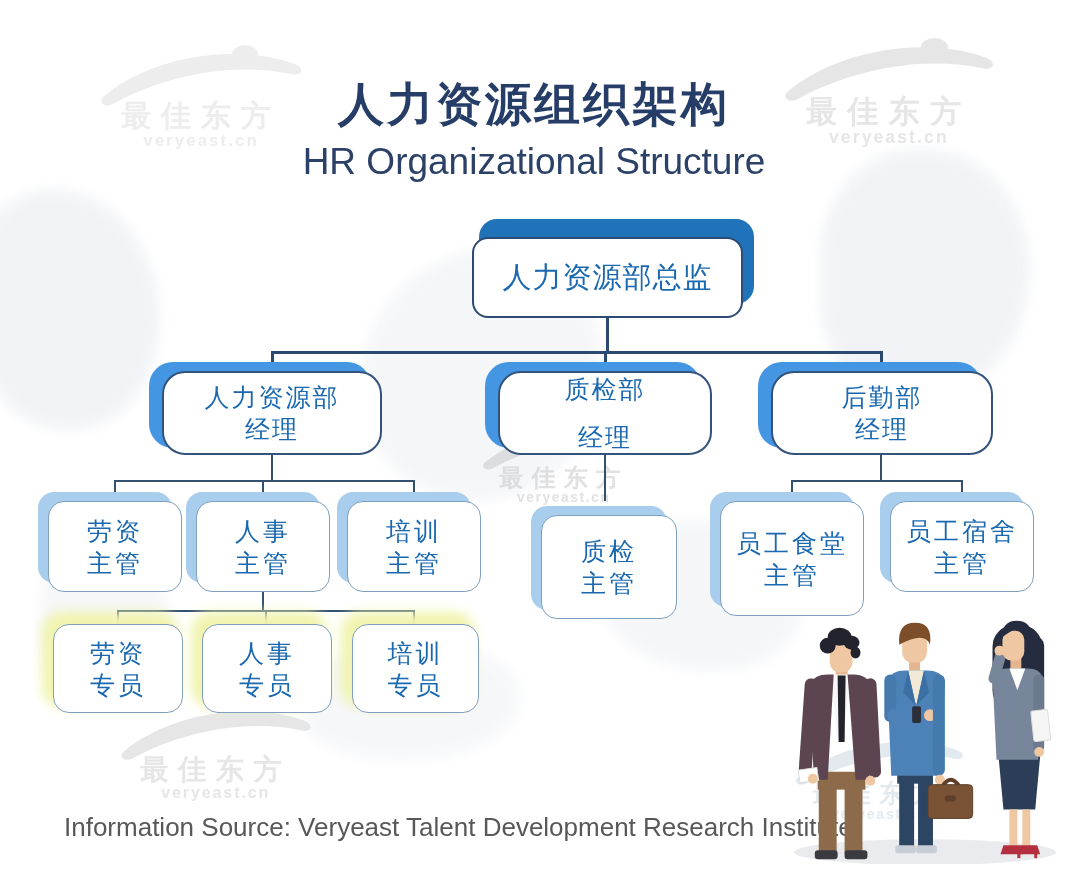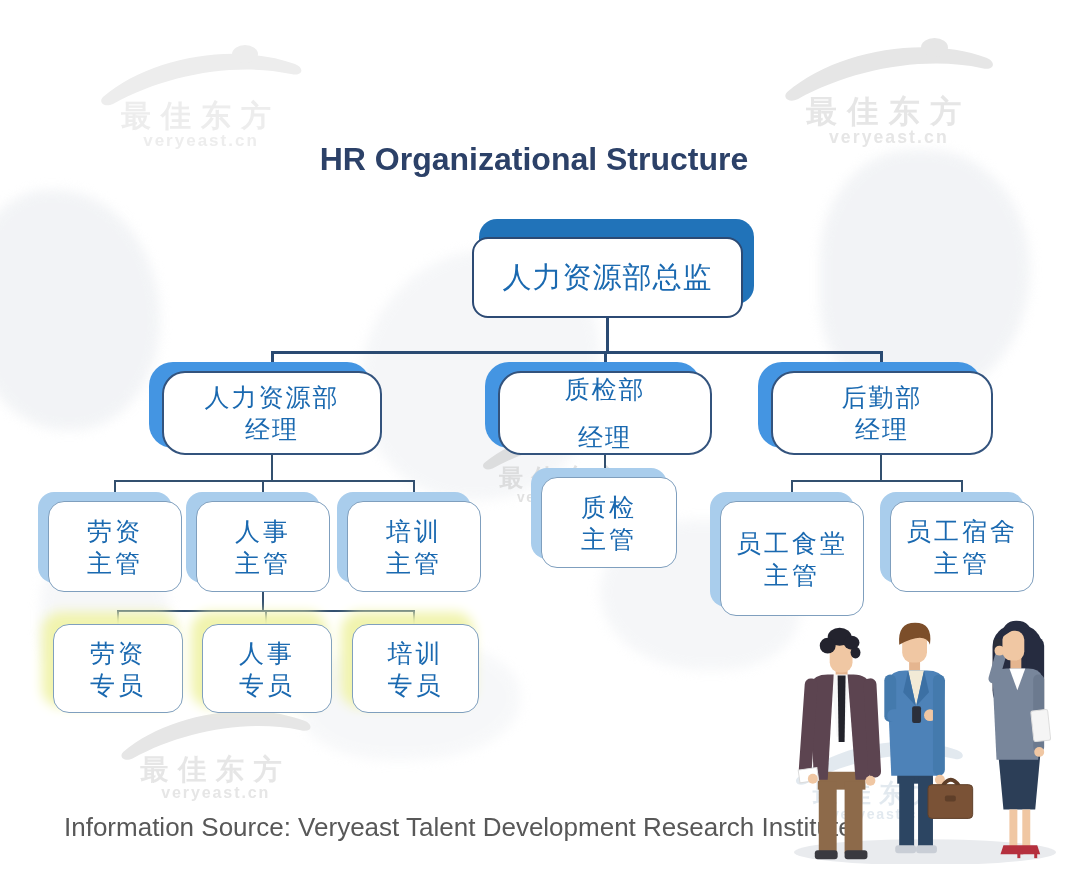--- a/index.html
+++ b/index.html
@@ -19,21 +19,21 @@
   .wm-dark{opacity:.55;}
   .wm-dark path,.wm-dark ellipse{fill:#c9c9c9;}
   .wm-dark text{fill:#c9c9c9;}
   .wm-blue{opacity:.6;}
   .wm-blue path,.wm-blue ellipse{fill:#cfdbe6;}
   .wm-blue text{fill:#cfdbe6;}
   
   .title{position:absolute;left:0;top:74px;width:1068px;text-align:center;
     font-size:46px;font-weight:bold;color:#263d68;letter-spacing:3px;}
   .subtitle{position:absolute;left:0;top:141px;width:1068px;text-align:center;
-    font-size:32px;font-weight:700;color:#2c4168;}
+    font-size:37px;font-weight:400;color:#2c4168;}
   
   .orgbox{position:absolute;background:#ffffff;display:flex;flex-direction:column;
     justify-content:center;text-align:center;
     color:#1a69b0;font-weight:normal;line-height:1.28;box-sizing:border-box;}
   .lv1{border:2.5px solid #2c4a74;border-radius:16px;
     box-shadow:9px -16px 0 2px #2173b9;font-size:29px;letter-spacing:1px;}
   .lv2{border:2px solid #33537d;border-radius:23px;
     box-shadow:-12px -8px 0 1px #4495e2;font-size:25px;letter-spacing:2px;}
   .lv3{border:1.5px solid #7f9fbe;border-radius:16px;
     box-shadow:-10px -9px 0 0 #a9cdec;font-size:25px;letter-spacing:3px;}
@@ -94,20 +94,21 @@
     <text x="106" y="104" font-size="17" letter-spacing="2" text-anchor="middle">veryeast.cn</text>
   </svg>
 
   <svg class="wm wm-blue" style="left:790px;top:732px;" width="185" height="90" viewBox="0 0 220 108">
     <path d="M8,55 C55,15 140,0 200,22 C210,26 208,35 196,32 C140,20 70,33 18,62 C9,66 3,60 8,55 Z"></path>
     <ellipse cx="150" cy="12" rx="13" ry="9"></ellipse>
     <text x="106" y="84" font-size="30" letter-spacing="10" text-anchor="middle">最佳东方</text>
     <text x="106" y="104" font-size="17" letter-spacing="2" text-anchor="middle">veryeast.cn</text>
   </svg>
 
+  <div class="title">人力资源组织架构</div>
   <div class="subtitle">HR Organizational Structure</div>
 
   <div>
     <div class="cl v" style="left:606px;top:318px;height:36px;"></div>
     <div class="cl h" style="left:271px;top:351px;width:612px;"></div>
     <div class="cl v" style="left:271px;top:351px;height:21px;"></div>
     <div class="cl v" style="left:604px;top:351px;height:21px;"></div>
     <div class="cl v" style="left:880px;top:351px;height:21px;"></div>
 
     <div class="cl v thin" style="left:271px;top:455px;height:27px;"></div>
@@ -152,21 +153,21 @@
     <span>主管</span>
   </div>
   <div class="orgbox lv3" style="left:196px;top:501px;width:134px;height:91px;">
     <span>人事</span>
     <span>主管</span>
   </div>
   <div class="orgbox lv3" style="left:347px;top:501px;width:134px;height:91px;">
     <span>培训</span>
     <span>主管</span>
   </div>
-  <div class="orgbox lv3" style="left:541px;top:477px;width:136px;height:91px;">
+  <div class="orgbox lv3" style="left:541px;top:515px;width:136px;height:104px;">
     <span>质检</span>
     <span>主管</span>
   </div>
   <div class="orgbox lv3" style="left:720px;top:501px;width:144px;height:115px;">
     <span>员工食堂</span>
     <span>主管</span>
   </div>
   <div class="orgbox lv3" style="left:890px;top:501px;width:144px;height:91px;">
     <span>员工宿舍</span>
     <span>主管</span>

